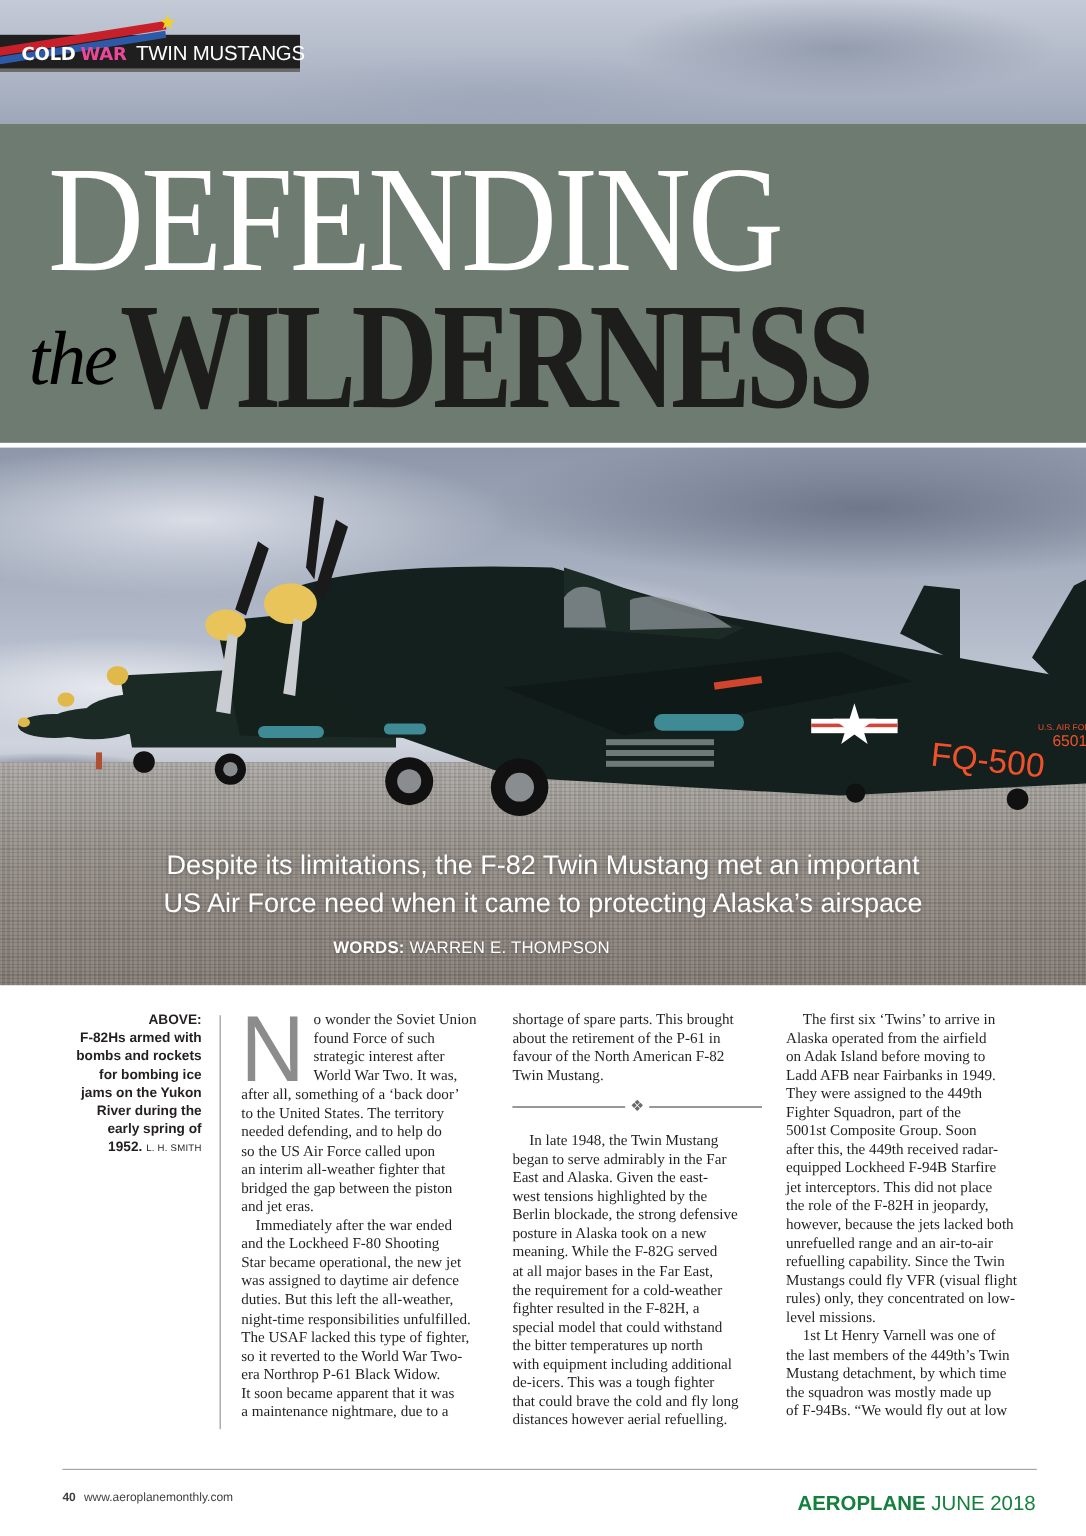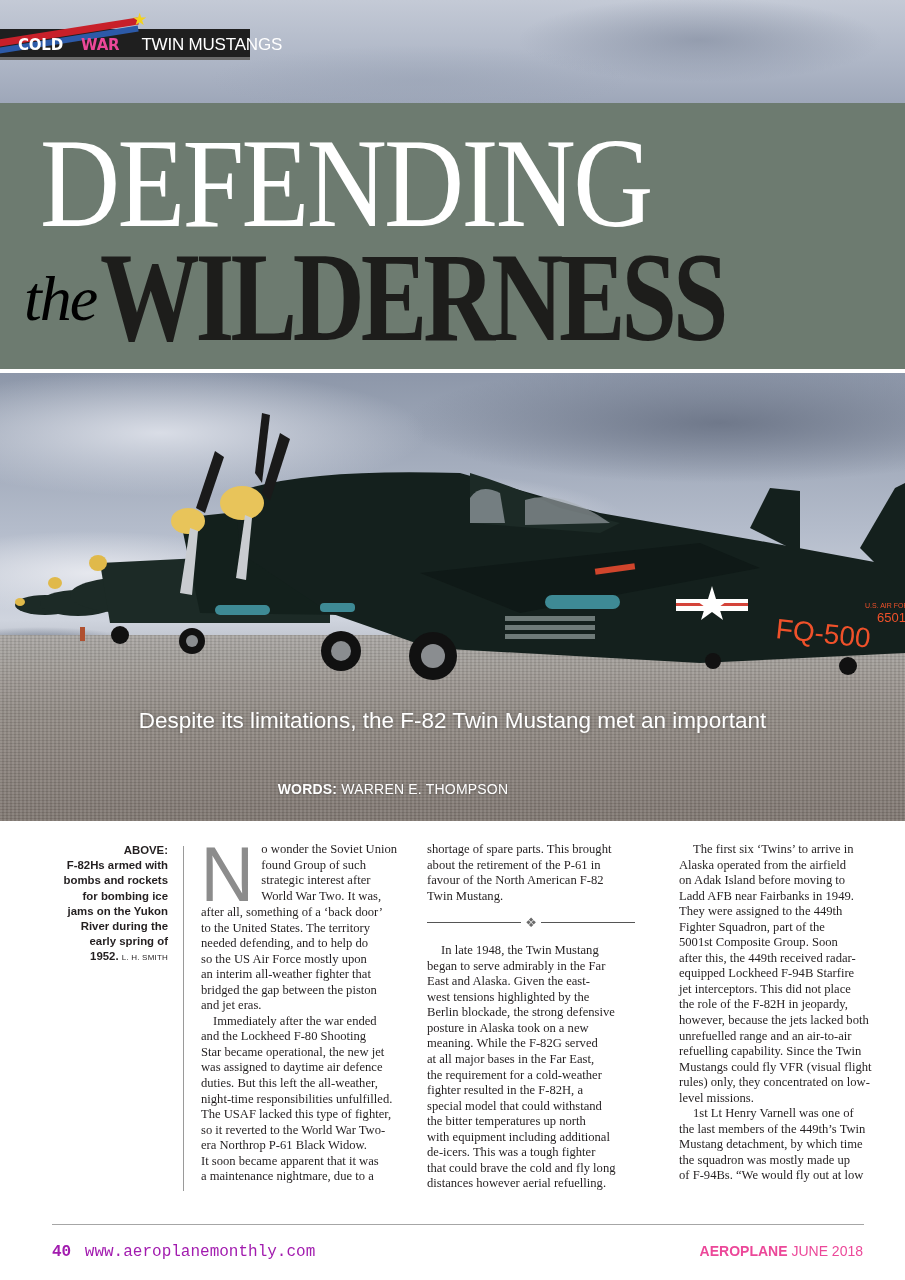--- a/index.html
+++ b/index.html
@@ -24,21 +24,21 @@
   }
   .banner-stripe-blue {
     position: absolute; left: -10px; top: 20px; width: 150px; height: 6px;
     background: #2c5aa8; transform: rotate(-9deg); transform-origin: left center;
   }
   .banner-star {
     position: absolute; left: 132px; top: 11px; color: #f3d21f; font-size: 17px; line-height: 1;
     font-family: "DejaVu Sans", sans-serif;
   }
   .banner-text {
-    position: absolute; left: 18px; top: 31px; height: 28px; display: flex; align-items: center; gap: 18px;
+    position: absolute; left: 18px; top: 31px; height: 28px; display: flex; align-items: center; gap: 4px;
     font-family: "Liberation Sans", sans-serif; font-size: 17px; letter-spacing: -0.2px; justify-content: center;
   }
   .banner-cold { color: #ffffff; font-weight: 900; font-family: "DejaVu Sans", sans-serif; font-size: 15px; }
   .banner-war { color: #ec4899; font-weight: 900; font-family: "DejaVu Sans", sans-serif; font-size: 15px; margin-right: 4px; }
   .banner-topic { color: #ffffff; font-weight: 400; }
 
   
   .title-block {
     position: absolute; left: 0; top: 103px; width: 905px; height: 266px;
     background: #6d7b70;
@@ -109,45 +109,45 @@
   }
 
   
   .col {
     position: absolute; top: 842px; width: 212px;
     font-family: "Liberation Serif", serif; font-size: 12.6px; line-height: 15.55px;
     color: #231f20;
   }
   .col1 { left: 201px; }
   .col2 { left: 427px; }
-  .col3 { left: 655px; margin-left: 24px; }
+  .col3 { left: 655px; }
   .line { display: block; white-space: nowrap; }
 
   .dropcap {
     float: left; font-family: "Liberation Sans", sans-serif; font-weight: 400;
     font-size: 78px; line-height: 58px; color: #8c8c8c; margin: 3px 6px 0 -2px; height: 60px;
     transform: scaleX(0.95);
   }
 
   .ornament {
     display: flex; align-items: center; margin: 12px 0 14px 0; width: 208px;
   }
   .ornament-line { flex: 1; height: 1px; background: #555; }
   .ornament-glyph { color: #6a6a6a; font-family: "DejaVu Sans", sans-serif; font-size: 13px; padding: 0 4px; line-height: 1; }
 
   
   .footer-rule { position: absolute; left: 52px; top: 1224px; width: 812px; height: 1px; background: #a6a6a6; }
   .footer-left {
     position: absolute; left: 52px; top: 1243px;
-    font-family: Liberation Mono, monospace; font-size: 16px; color: #a21caf;
+    font-family: Liberation Sans, sans-serif; font-size: 10px; color: #404040;
   }
   .page-number { font-weight: 700; margin-right: 4px; }
   .footer-right {
     position: absolute; right: 42px; top: 1243px;
-    font-family: "Liberation Sans", sans-serif; font-size: 14px; color: #ec4899;
+    font-family: "Liberation Sans", sans-serif; font-size: 17px; color: #15803d;
   }
   .magazine-name { font-weight: 700; }
 </style>
 </head>
 <body>
 
 <div class="sky-top"></div>
 <div class="section-banner">
   <div class="banner-stripe-red"></div>
   <div class="banner-stripe-blue"></div>
@@ -240,20 +240,21 @@
     <rect x="595" y="193" width="40" height="6" fill="#d0452c" transform="rotate(-8 615 196)"></rect>
 
     <text x="775" y="265" fill="#f0512a" font-family="Liberation Sans, sans-serif" font-size="28" font-weight="400" transform="rotate(6 775 265)">FQ-500</text>
     <text x="865" y="235" fill="#f0512a" font-family="Liberation Sans, sans-serif" font-size="7">U.S. AIR FORCE</text>
     <text x="877" y="249" fill="#f0512a" font-family="Liberation Sans, sans-serif" font-size="13">6501</text>
 
     <rect x="80" y="254" width="5" height="14" fill="#b05030"></rect>
   </svg>
   <div class="hero-caption">
     <div>Despite its limitations, the F-82 Twin Mustang met an important</div>
+    <div>US Air Force need when it came to protecting Alaska’s airspace</div>
   </div>
   <div class="byline">
     <span class="byline-label">WORDS:</span>
     <span class="byline-name">WARREN E. THOMPSON</span>
   </div>
 </div>
 
 <div class="photo-caption">
   <div>ABOVE:</div>
   <div>F-82Hs armed with</div>
@@ -265,28 +266,28 @@
   <div>
     <span>1952.</span>
     <span class="photo-credit">L. H. SMITH</span>
   </div>
 </div>
 <div class="caption-rule"></div>
 
 <div class="col col1">
   <span class="dropcap">N</span>
   <span class="line">o wonder the Soviet Union</span>
-  <span class="line">found Group of such</span>
+  <span class="line">found Force of such</span>
   <span class="line">strategic interest after</span>
   <span class="line">World War Two. It was,</span>
   <div style="clear:both"></div>
   <span class="line">after all, something of a ‘back door’</span>
   <span class="line">to the United States. The territory</span>
   <span class="line">needed defending, and to help do</span>
-  <span class="line">so the US Air Force mostly upon</span>
+  <span class="line">so the US Air Force called upon</span>
   <span class="line">an interim all-weather fighter that</span>
   <span class="line">bridged the gap between the piston</span>
   <span class="line">and jet eras.</span>
   <span class="line" style="padding-left:12px">Immediately after the war ended</span>
   <span class="line">and the Lockheed F-80 Shooting</span>
   <span class="line">Star became operational, the new jet</span>
   <span class="line">was assigned to daytime air defence</span>
   <span class="line">duties. But this left the all-weather,</span>
   <span class="line">night-time responsibilities unfulfilled.</span>
   <span class="line">The USAF lacked this type of fighter,</span>

